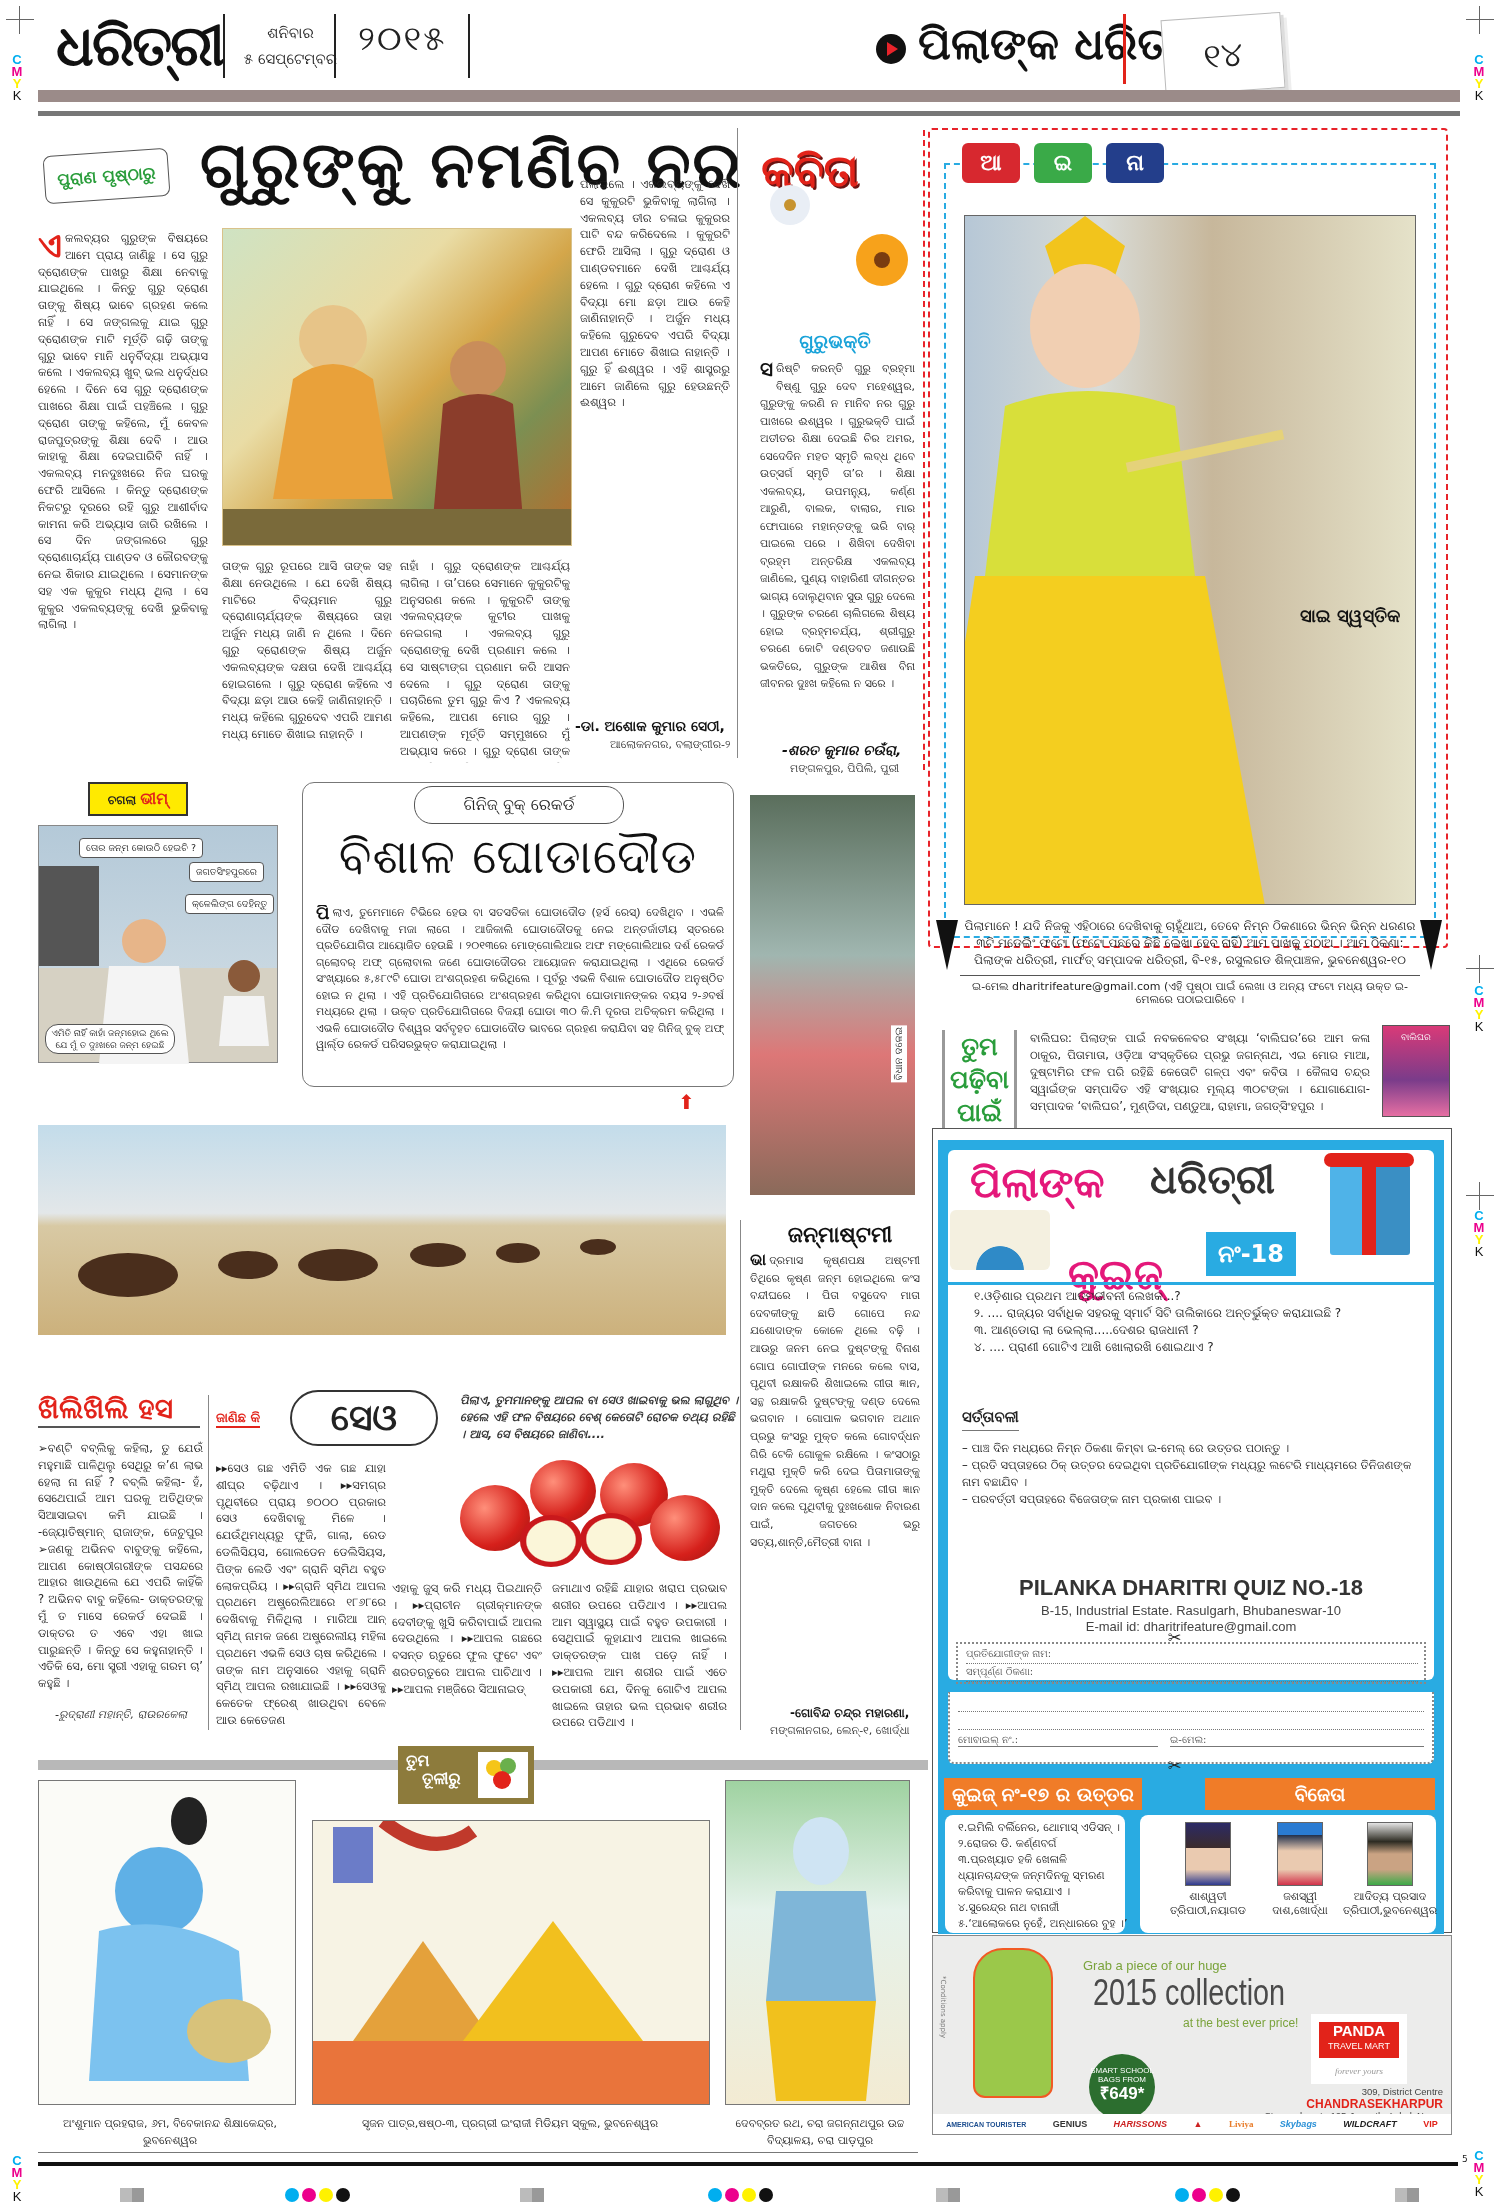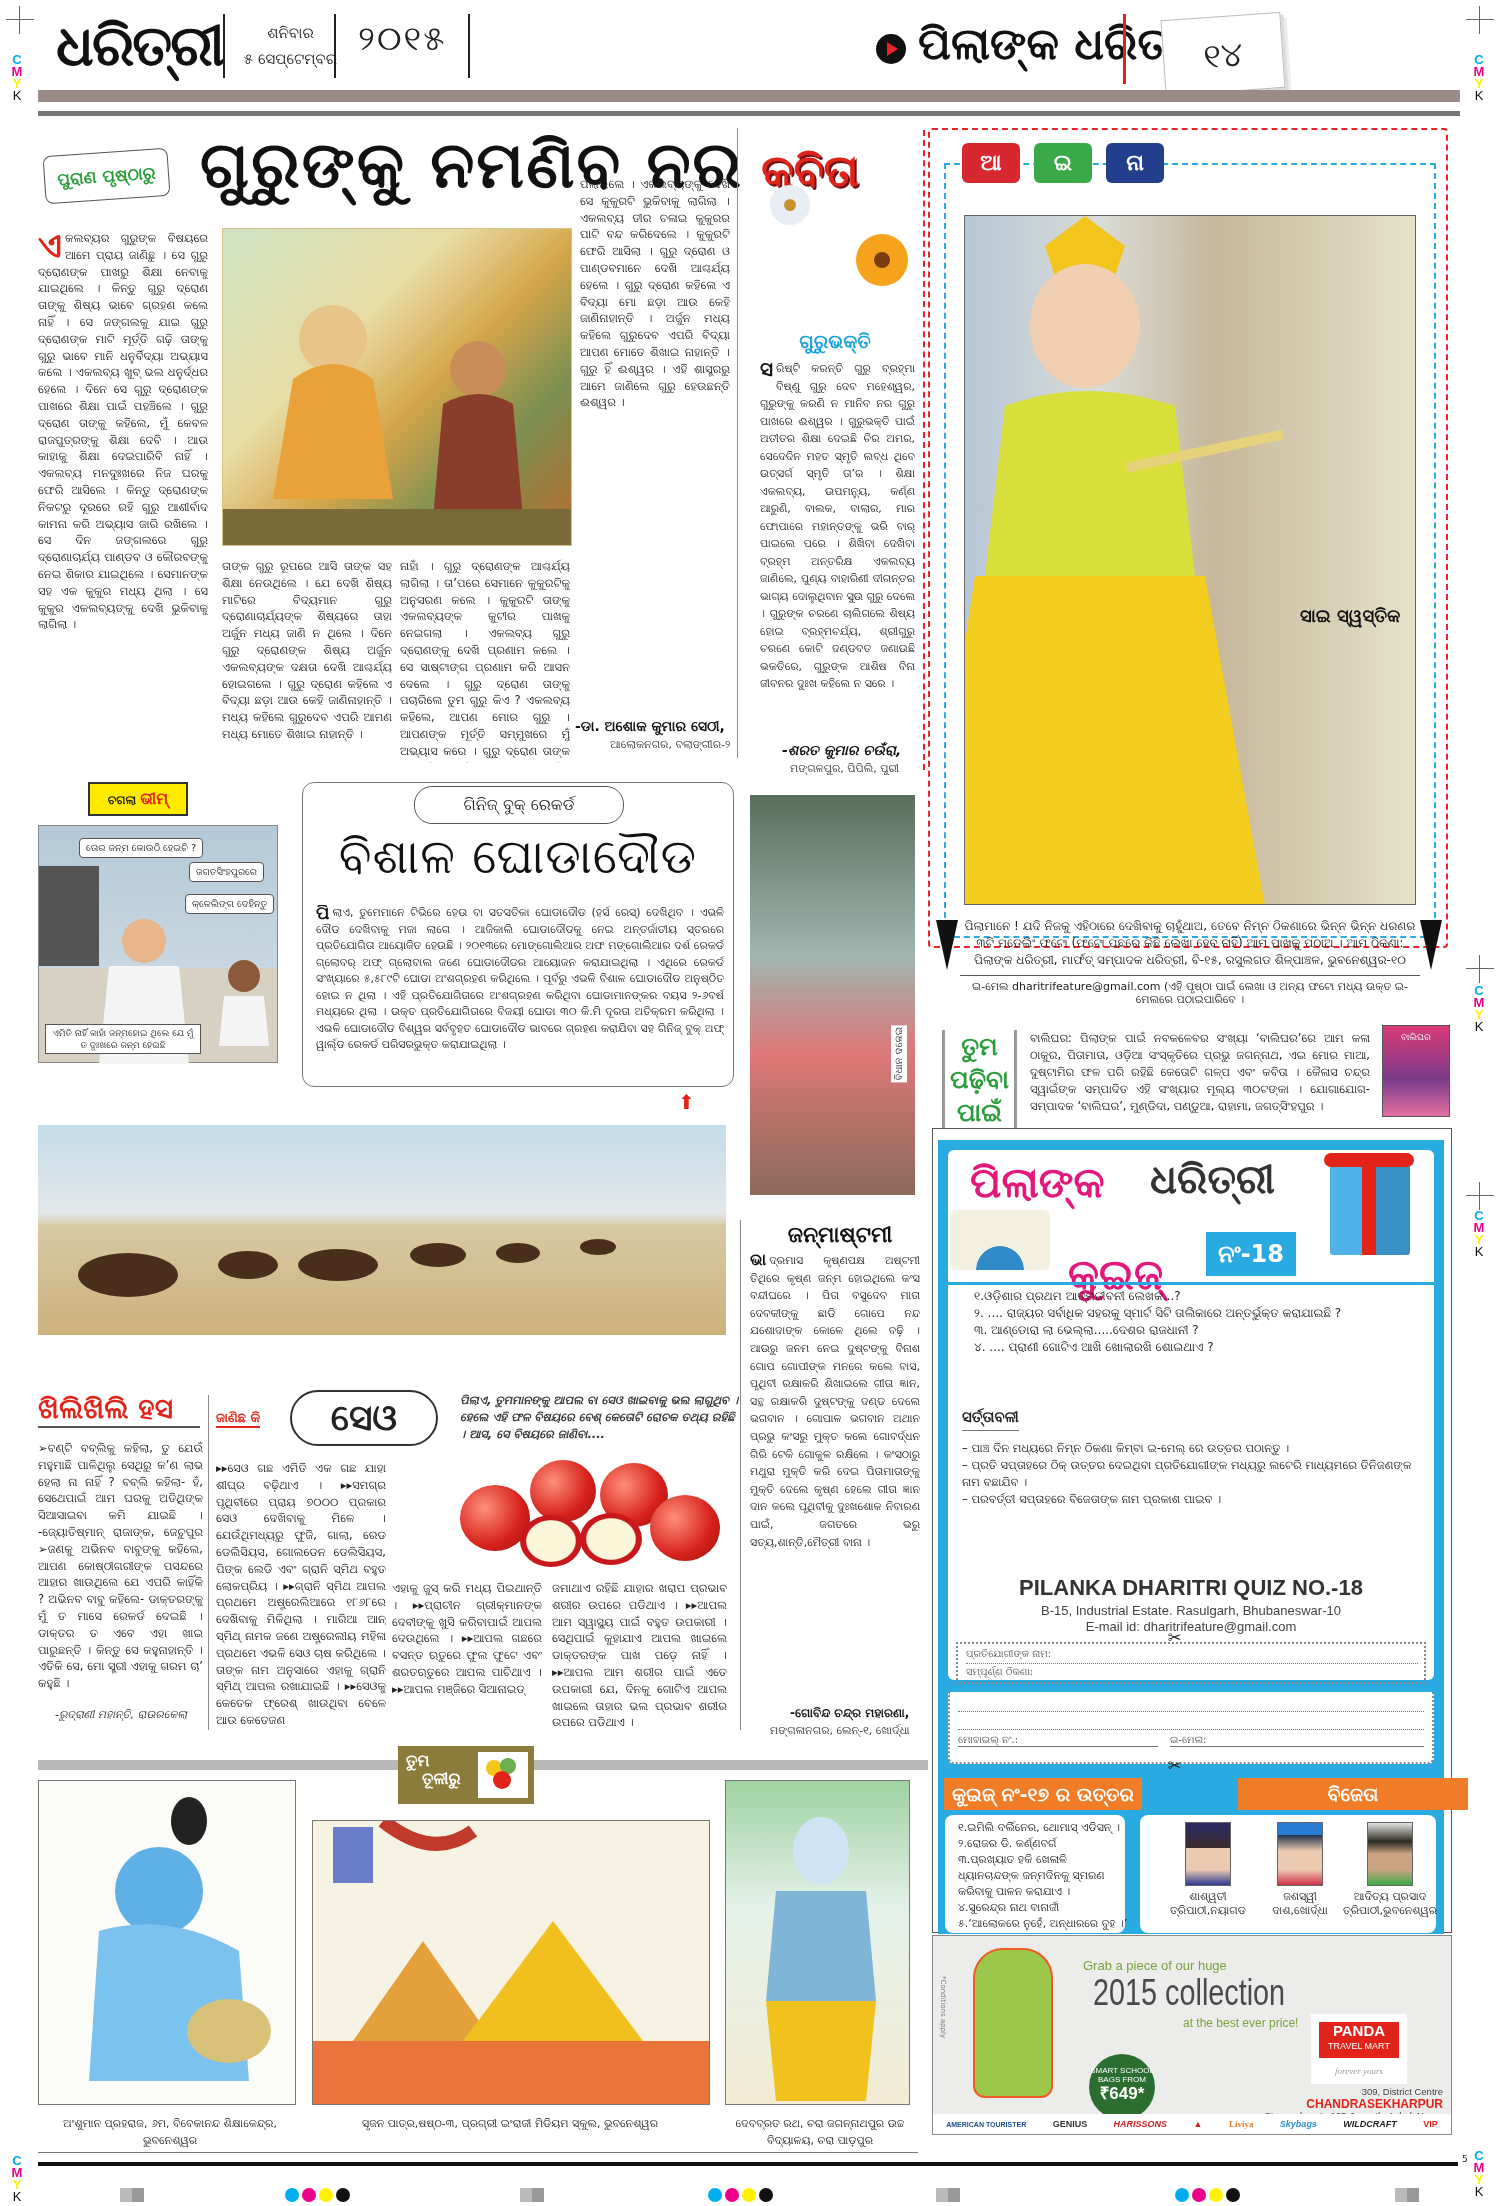--- a/index.html
+++ b/index.html
@@ -295,21 +295,21 @@
 <div class="abs" style="left:938px;top:1692px;width:506px;height:242px;background:#29abe2;"></div>
 <div class="abs" style="left:948px;top:1692px;width:486px;height:72px;background:#fff;border-radius:0 0 6px 6px;border:2px dotted #888;border-top:none;">
   <div style="position:absolute;left:8px;top:4px;width:466px;height:16px;border-bottom:1px dotted #777;"></div>
   <div style="position:absolute;left:8px;top:22px;width:466px;height:16px;border-bottom:1px dotted #777;"></div>
   <div style="position:absolute;left:8px;top:42px;width:200px;font-size:10px;color:#555;border-bottom:1px solid #777;">ମୋବାଇଲ୍ ନଂ.:</div>
   <div style="position:absolute;left:220px;top:42px;width:254px;font-size:10px;color:#555;border-bottom:1px solid #777;">ଇ-ମେଲ:</div>
 </div>
 <div class="abs" style="left:1168px;top:1756px;font-size:16px;">✂</div>
 
 <div class="ans-bar" style="left:944px;width:198px;">କୁଇଜ୍ ନଂ-୧୭ ର ଉତ୍ତର</div>
-<div class="ans-bar" style="left:1238px;width:230px;">ବିଜେତା</div>
+<div class="ans-bar" style="left:1205px;width:230px;">ବିଜେତା</div>
 <div class="ans-box" style="left:945px;width:180px;"></div>
 <div class="ans-box" style="left:1140px;width:296px;"></div>
 <div class="ans-list">
   <div>୧.ଇମିଲି ବର୍ଲିନେର, ଥୋମାସ୍ ଏଡିସନ୍ ।</div>
   <div>୨.ରୋଜର ଡି. କର୍ଣ୍ଣବର୍ଗ</div>
   <div>୩.ପ୍ରଖ୍ୟାତ ହକି ଖେଳାଳି ଧ୍ୟାନଚାନ୍ଦଙ୍କ ଜନ୍ମଦିନକୁ ସ୍ମରଣ କରିବାକୁ ପାଳନ କରାଯାଏ ।</div>
   <div>୪.ସୁରେନ୍ଦ୍ର ନାଥ ବାନାର୍ଜୀ</div>
   <div>୫.‘ଆଲୋକରେ ନୁହେଁ, ଅନ୍ଧାରରେ ବୁହ ।’</div>
 </div>
 <div class="winner" style="left:1148px;">
@@ -365,21 +365,21 @@
   <div class="bubble" style="left:40px;top:12px;">ତୋର ଜନ୍ମ କୋଉଠି ହେଇଚି ?</div>
   <div class="bubble" style="left:150px;top:36px;">ଜଗତସିଂହପୁରରେ</div>
   <div class="bubble" style="left:146px;top:68px;">କ୍ଳେଲିଙ୍ଗ ଦେହିନ୍ତୁ</div>
   <svg width="240" height="238" style="position:absolute;left:0;top:0;">
     <rect x="0" y="40" width="60" height="100" fill="#555"></rect>
     <circle cx="105" cy="115" r="22" fill="#e7b589"></circle>
     <path d="M70 140 L140 140 L150 238 L60 238 Z" fill="#f4f4f4"></path>
     <circle cx="205" cy="150" r="16" fill="#8a5a3a"></circle>
     <path d="M185 170 L225 170 L230 220 L180 220 Z" fill="#f4f4f4"></path>
   </svg>
-  <div class="cartoon-caption" style="position:absolute;left:6px;top:198px;width:156px;">ଏମିତି ନାହିଁ କାହାଁ ଜନ୍ମହୋଇ ଥିଲେ ଯେ ମୁଁ ତ ଦୁଃଖରେ ଜନ୍ମ ହେଇଛି</div>
+  <div class="cartoon-caption" style="position:absolute;left:6px;top:198px;width:130px;border-radius:13px;">ଏମିତି ନାହିଁ କାହାଁ ଜନ୍ମହୋଇ ଥିଲେ ଯେ ମୁଁ ତ ଦୁଃଖରେ ଜନ୍ମ ହେଇଛି</div>
 </div>
 
 <div class="guinness-box"></div>
 <div class="guinness-tag">ଗିନିଜ୍ ବୁକ୍ ରେକର୍ଡ</div>
 <div class="guinness-title">ବିଶାଳ ଘୋଡାଦୌଡ</div>
 <div class="textcol" style="left:316px;top:905px;width:408px;height:170px;font-size:11px;line-height:16.5px;">
   <span class="dropcap" style="color:#111;font-size:18px;line-height:16px;">ପି</span><span>ଲାଏ, ତୁମେମାନେ ଟିଭିରେ ହେଉ ବା ସତସତିକା ଘୋଡାଦୌଡ (ହର୍ସ ରେସ୍) ଦେଖିଥିବ । ଏଭଳି ଦୌଡ ଦେଖିବାକୁ ମଜା ଲାଗେ । ଆଜିକାଲି ଘୋଡାଦୌଡକୁ ନେଇ ଅନ୍ତର୍ଜାତୀୟ ସ୍ତରରେ ପ୍ରତିଯୋଗିତା ଆୟୋଜିତ ହେଉଛି । ୨୦୧୩ରେ ମୋଙ୍ଗୋଲିଆର ଅଫ ମଙ୍ଗୋଲିଆର ଦର୍ଶ ରେକର୍ଡ ଗ୍ଲୋବର୍ ଅଫ୍ ଗ୍ଲୋବାଲ ଜଣେ ଘୋଡାଦୌଡର ଆୟୋଜନ କରାଯାଇଥିଲା । ଏଥିରେ ରେକର୍ଡ ସଂଖ୍ୟାରେ ୫,୫୮୯ଟି ଘୋଡା ଅଂଶଗ୍ରହଣ କରିଥିଲେ । ପୂର୍ବରୁ ଏଭଳି ବିଶାଳ ଘୋଡାଦୌଡ ଅନୁଷ୍ଠିତ ହୋଇ ନ ଥିଲା । ଏହି ପ୍ରତିଯୋଗିତାରେ ଅଂଶଗ୍ରହଣ କରିଥିବା ଘୋଡାମାନଙ୍କର ବୟସ ୨-୬ବର୍ଷ ମଧ୍ୟରେ ଥିଲା । ଉକ୍ତ ପ୍ରତିଯୋଗିତାରେ ବିଜୟୀ ଘୋଡା ୩୦ କି.ମି ଦୂରତା ଅତିକ୍ରମ କରିଥିଲା । ଏଭଳି ଘୋଡାଦୌଡ ବିଶ୍ୱର ସର୍ବବୃହତ ଘୋଡାଦୌଡ ଭାବରେ ଗ୍ରହଣ କରାଯିବା ସହ ଗିନିଜ୍ ବୁକ୍ ଅଫ୍ ୱାର୍ଲ୍ଡ ରେକର୍ଡ ପରିସରଭୁକ୍ତ କରାଯାଇଥିଲା ।</span>
 </div>
 <div class="abs" style="left:678px;top:1090px;color:#e2231a;font-size:20px;">⬆</div>
 <div class="horse-img">

